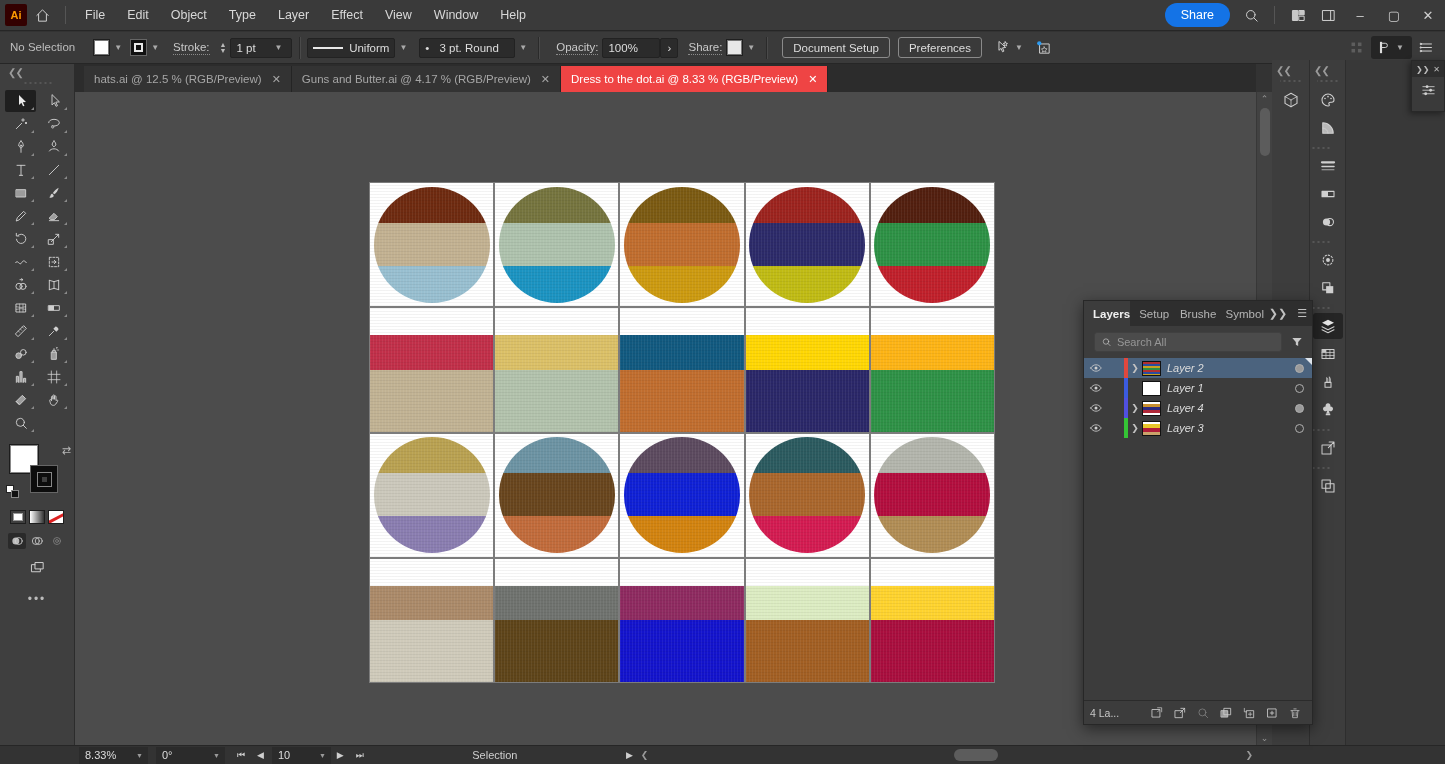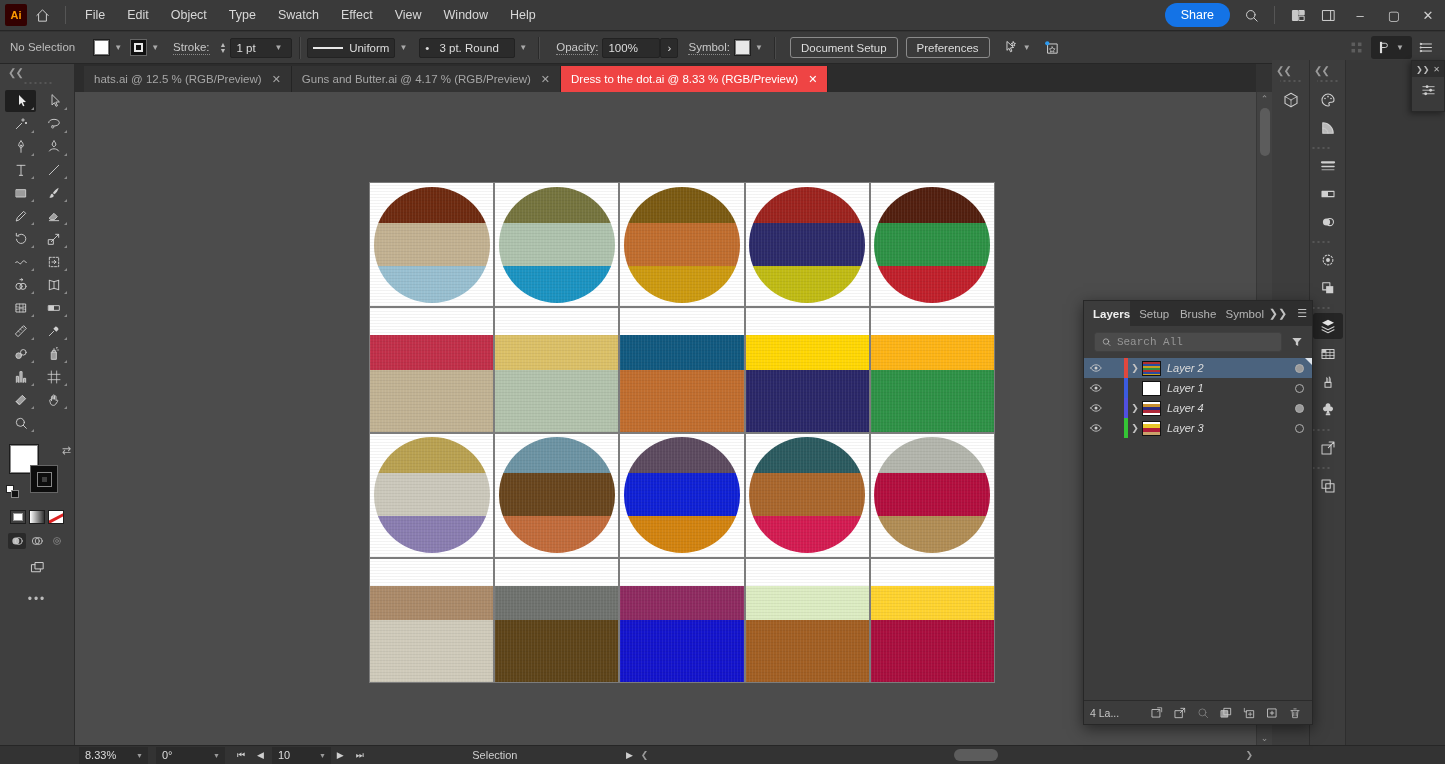--- a/index.html
+++ b/index.html
@@ -125,21 +125,21 @@
     background:#3c3c3c; border:1px solid #272727; box-shadow:0 4px 14px rgba(0,0,0,.5);
     display:flex; flex-direction:column; }
   #lp-tabs { height:25px; background:#2e2e2e; display:flex; align-items:stretch; font-size:11.5px; }
   .lp-tab { padding:0 9px; display:flex; align-items:center; color:#b4b4b4; max-width:52px; overflow:hidden; white-space:nowrap; }
   .lp-tab.active { background:#3c3c3c; color:#f0f0f0; font-weight:bold; max-width:none; }
   #lp-tabs .spacer { flex:1; }
   .lp-hd-btn { display:flex; align-items:center; padding:0 5px; color:#c0c0c0; font-size:11px; }
   #lp-search-row { display:flex; align-items:center; padding:6px 8px 6px 10px; gap:8px; }
   #lp-search { flex:1; height:20px; background:#4b4b4b; border:1px solid #404040; border-radius:3px;
     display:flex; align-items:center; padding:0 6px; gap:5px; }
-  #lp-search input { background:transparent; border:none; outline:none; color:#ddd; font-size:11px; width:100%; font-family:Liberation Mono, monospace; }
+  #lp-search input { background:transparent; border:none; outline:none; color:#ddd; font-size:11px; width:100%; font-family:Liberation Sans, sans-serif; }
   #lp-search input::placeholder { color:#969696; }
   #lp-rows { flex:1; overflow:hidden; }
   .layer-row { height:20px; display:flex; align-items:center; position:relative; font-size:11px; color:#dcdcdc; }
   .layer-row.selected { background:#4b637e; }
   .layer-row.selected::after { content:""; position:absolute; right:0; top:0; width:0; height:0;
     border-left:7px solid transparent; border-top:7px solid #dfe5ec; }
   .lr-eye { width:24px; display:flex; justify-content:center; }
   .lr-lock { width:16px; }
   .lr-bar { width:4px; align-self:stretch; }
   .lr-arrow { width:14px; text-align:center; color:#c2c2c2; font-size:9px; }
@@ -172,21 +172,21 @@
     <svg class="icon" viewBox="0 0 24 24">
         <path d="M4 12l8-8 8 8M6.5 10.5V20h11v-9.5"></path>
       </svg>
   </div>
   <div class="menu-sep"></div>
   <div id="menu-items">
       <div class="menu-item">File</div>
       <div class="menu-item">Edit</div>
       <div class="menu-item">Object</div>
       <div class="menu-item">Type</div>
-      <div class="menu-item">Swatch</div>
+      <div class="menu-item">Layer</div>
       <div class="menu-item">Effect</div>
       <div class="menu-item">View</div>
       <div class="menu-item">Window</div>
       <div class="menu-item">Help</div>
     </div>
   <div id="menubar-right">
     <button id="share-btn">Share</button>
     <div class="tb-icon-btn">
       <svg class="icon" viewBox="0 0 24 24">
           <circle cx="11" cy="11" r="6"></circle>
@@ -244,21 +244,21 @@
     <span>•</span>
     <span style="margin-left:10px">3 pt. Round</span>
   </div>
     <span class="cb-dd">▼</span>
   <div class="cb-sep"></div>
   <span class="cb-label">Opacity:</span>
   <div class="cb-field" style="width:58px">
       <span>100%</span>
     </div>
   <div class="cb-field" style="width:18px;justify-content:center">›</div>
-  <span class="cb-label">Symbol:</span>
+  <span class="cb-label">Share:</span>
   <div class="swatch-box" style="background:#e8e8e8"></div>
   <span class="cb-dd">▼</span>
   <div class="cb-sep"></div>
   <button class="cb-btn">Document Setup</button>
   <button class="cb-btn">Preferences</button>
   <div style="display:flex;align-items:center;margin-left:12px">
     <svg class="icon" viewBox="0 0 24 24">
         <path d="M7 4v12l3-2.8 2 4.8 2-.9-2-4.6 4-.5z"></path>
         <path d="M16 4l1 2 2 .3-1.5 1.4.4 2-1.9-1-1.9 1 .4-2L13 6.3l2-.3z"></path>
       </svg>

